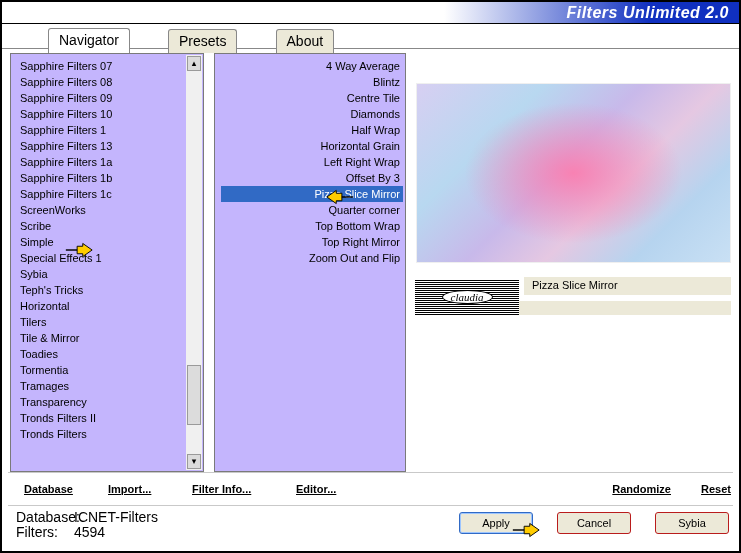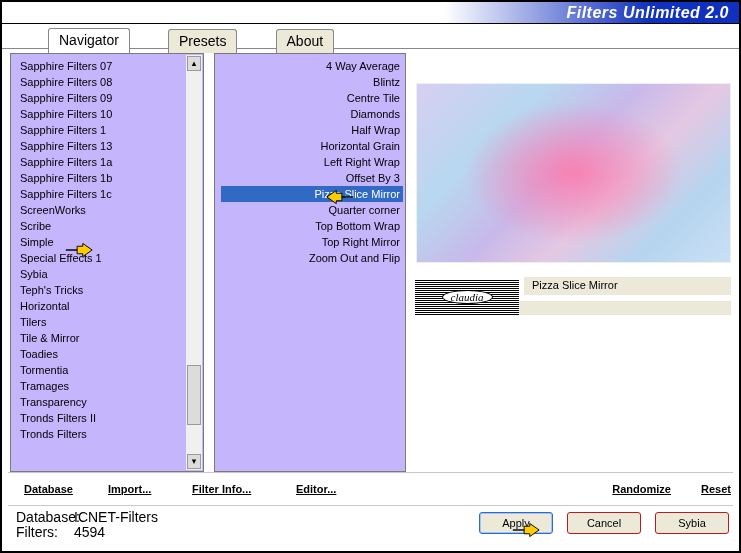--- a/index.html
+++ b/index.html
@@ -128,21 +128,21 @@
 
   .hr { border-top: 1px solid #c9c9c9; margin: 0 6px; }
 
   .status-row {
     padding: 4px 10px 0 14px;
     display: flex;
     height: 42px;
   }
   .status-left { flex: 1; font-size: 14px; line-height: 15px; }
   .status-left .sl-line span.lab { display:inline-block; width:58px; }
-  .btns { display: flex; gap: 14px; align-items: flex-start; padding-top: 2px;}
+  .btns { display: flex; gap: 24px; align-items: flex-start; padding-top: 2px;}
   .winbtn {
     min-width: 74px; height: 22px;
     background: #ece9d8;
     border: 1px solid #b91c1c;
     border-radius: 3px;
     font-size: 11px;
     cursor: pointer;
   }
   .winbtn.default {
     border: 1px solid #316ac5;

